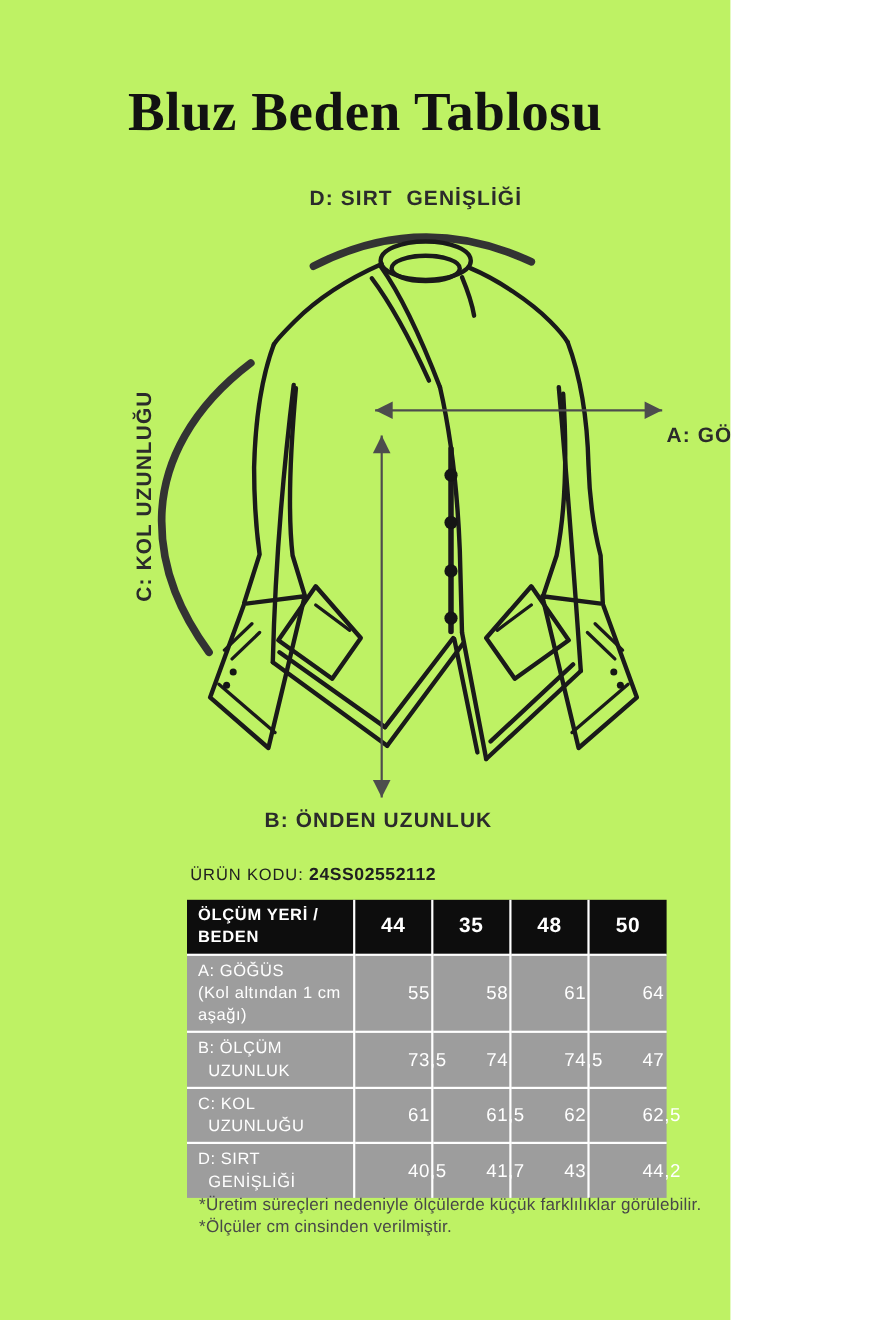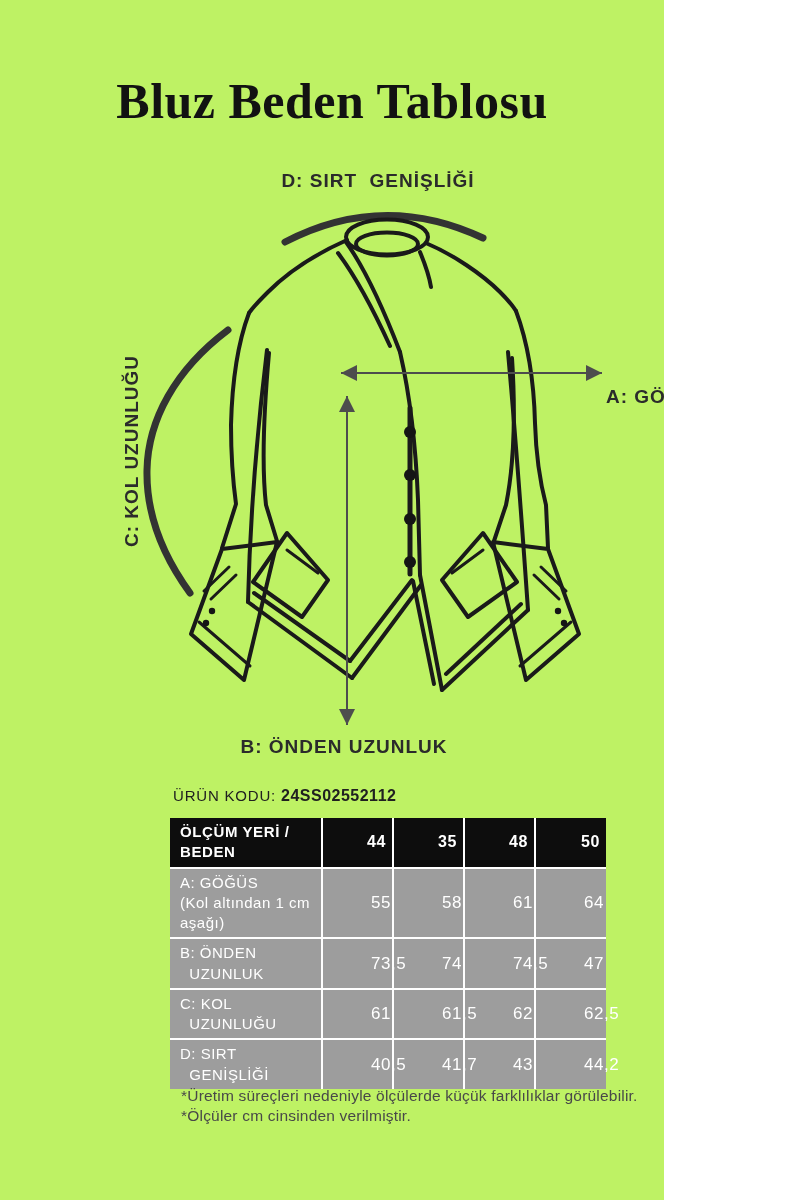--- a/index.html
+++ b/index.html
@@ -17,21 +17,21 @@
   .lbl-left{left:132px;top:301px;transform:translate(-50%,-50%) rotate(-90deg);}
   .lbl-bottom{left:344px;top:586px;transform:translateX(-50%);}
   .product-code{position:absolute;top:787px;left:173px;font-size:15px;color:#202020;
                 letter-spacing:0.8px;}
   .product-code .code{font-weight:bold;font-size:16px;letter-spacing:0.5px;}
   table.size-table{position:absolute;top:818px;left:170px;width:436px;
                    border-collapse:collapse;border-style:hidden;table-layout:fixed;}
   .size-table th,.size-table td{border:2.5px solid var(--divider,#ffffff);
                    vertical-align:middle;padding:4px 6px;}
   .size-table th{background:var(--header-bg,#0d0d0d);color:var(--table-text,#ffffff);
-                 font-weight:bold;font-size:16px;letter-spacing:0.6px;text-align:right;}
+                 font-weight:bold;font-size:19px;letter-spacing:0.6px;}
   .size-table td{background:var(--row-bg,#9d9d9d);color:var(--table-text,#ffffff);
                  font-weight:normal;font-size:17px;letter-spacing:0.5px;text-align:center;padding-left:48px;}
   .size-table .cell-label{text-align:left;padding-left:10px;font-size:15px;
                  white-space:pre-wrap;line-height:1.35;}
   .size-table td.cell-label{font-size:15px;}
   tr.r-head{height:47px;margin-left:11px;} tr.r-a{height:66px;} tr.r-b{height:47px;}
   tr.r-c{height:48px;} tr.r-d{height:47px;}
   .notes{position:absolute;top:1086px;left:170px;font-size:15.5px;color:#484848;
          line-height:19.5px;letter-spacing:0.2px;margin-left:11px;}
 </style>
@@ -133,21 +133,21 @@
       <tr class="r-a">
         <td class="cell-label">A: GÖĞÜS
 (Kol altından 1 cm
 aşağı)</td>
         <td>55</td>
         <td>58</td>
         <td>61</td>
         <td>64</td>
       </tr>
       <tr class="r-b">
-        <td class="cell-label">B: ÖNDEN
+        <td class="cell-label">B: ÖLÇÜM
   UZUNLUK</td>
         <td>73,5</td>
         <td>74</td>
         <td>74,5</td>
         <td>47</td>
       </tr>
       <tr class="r-c">
         <td class="cell-label">C: KOL
   UZUNLUĞU</td>
         <td>61</td>

